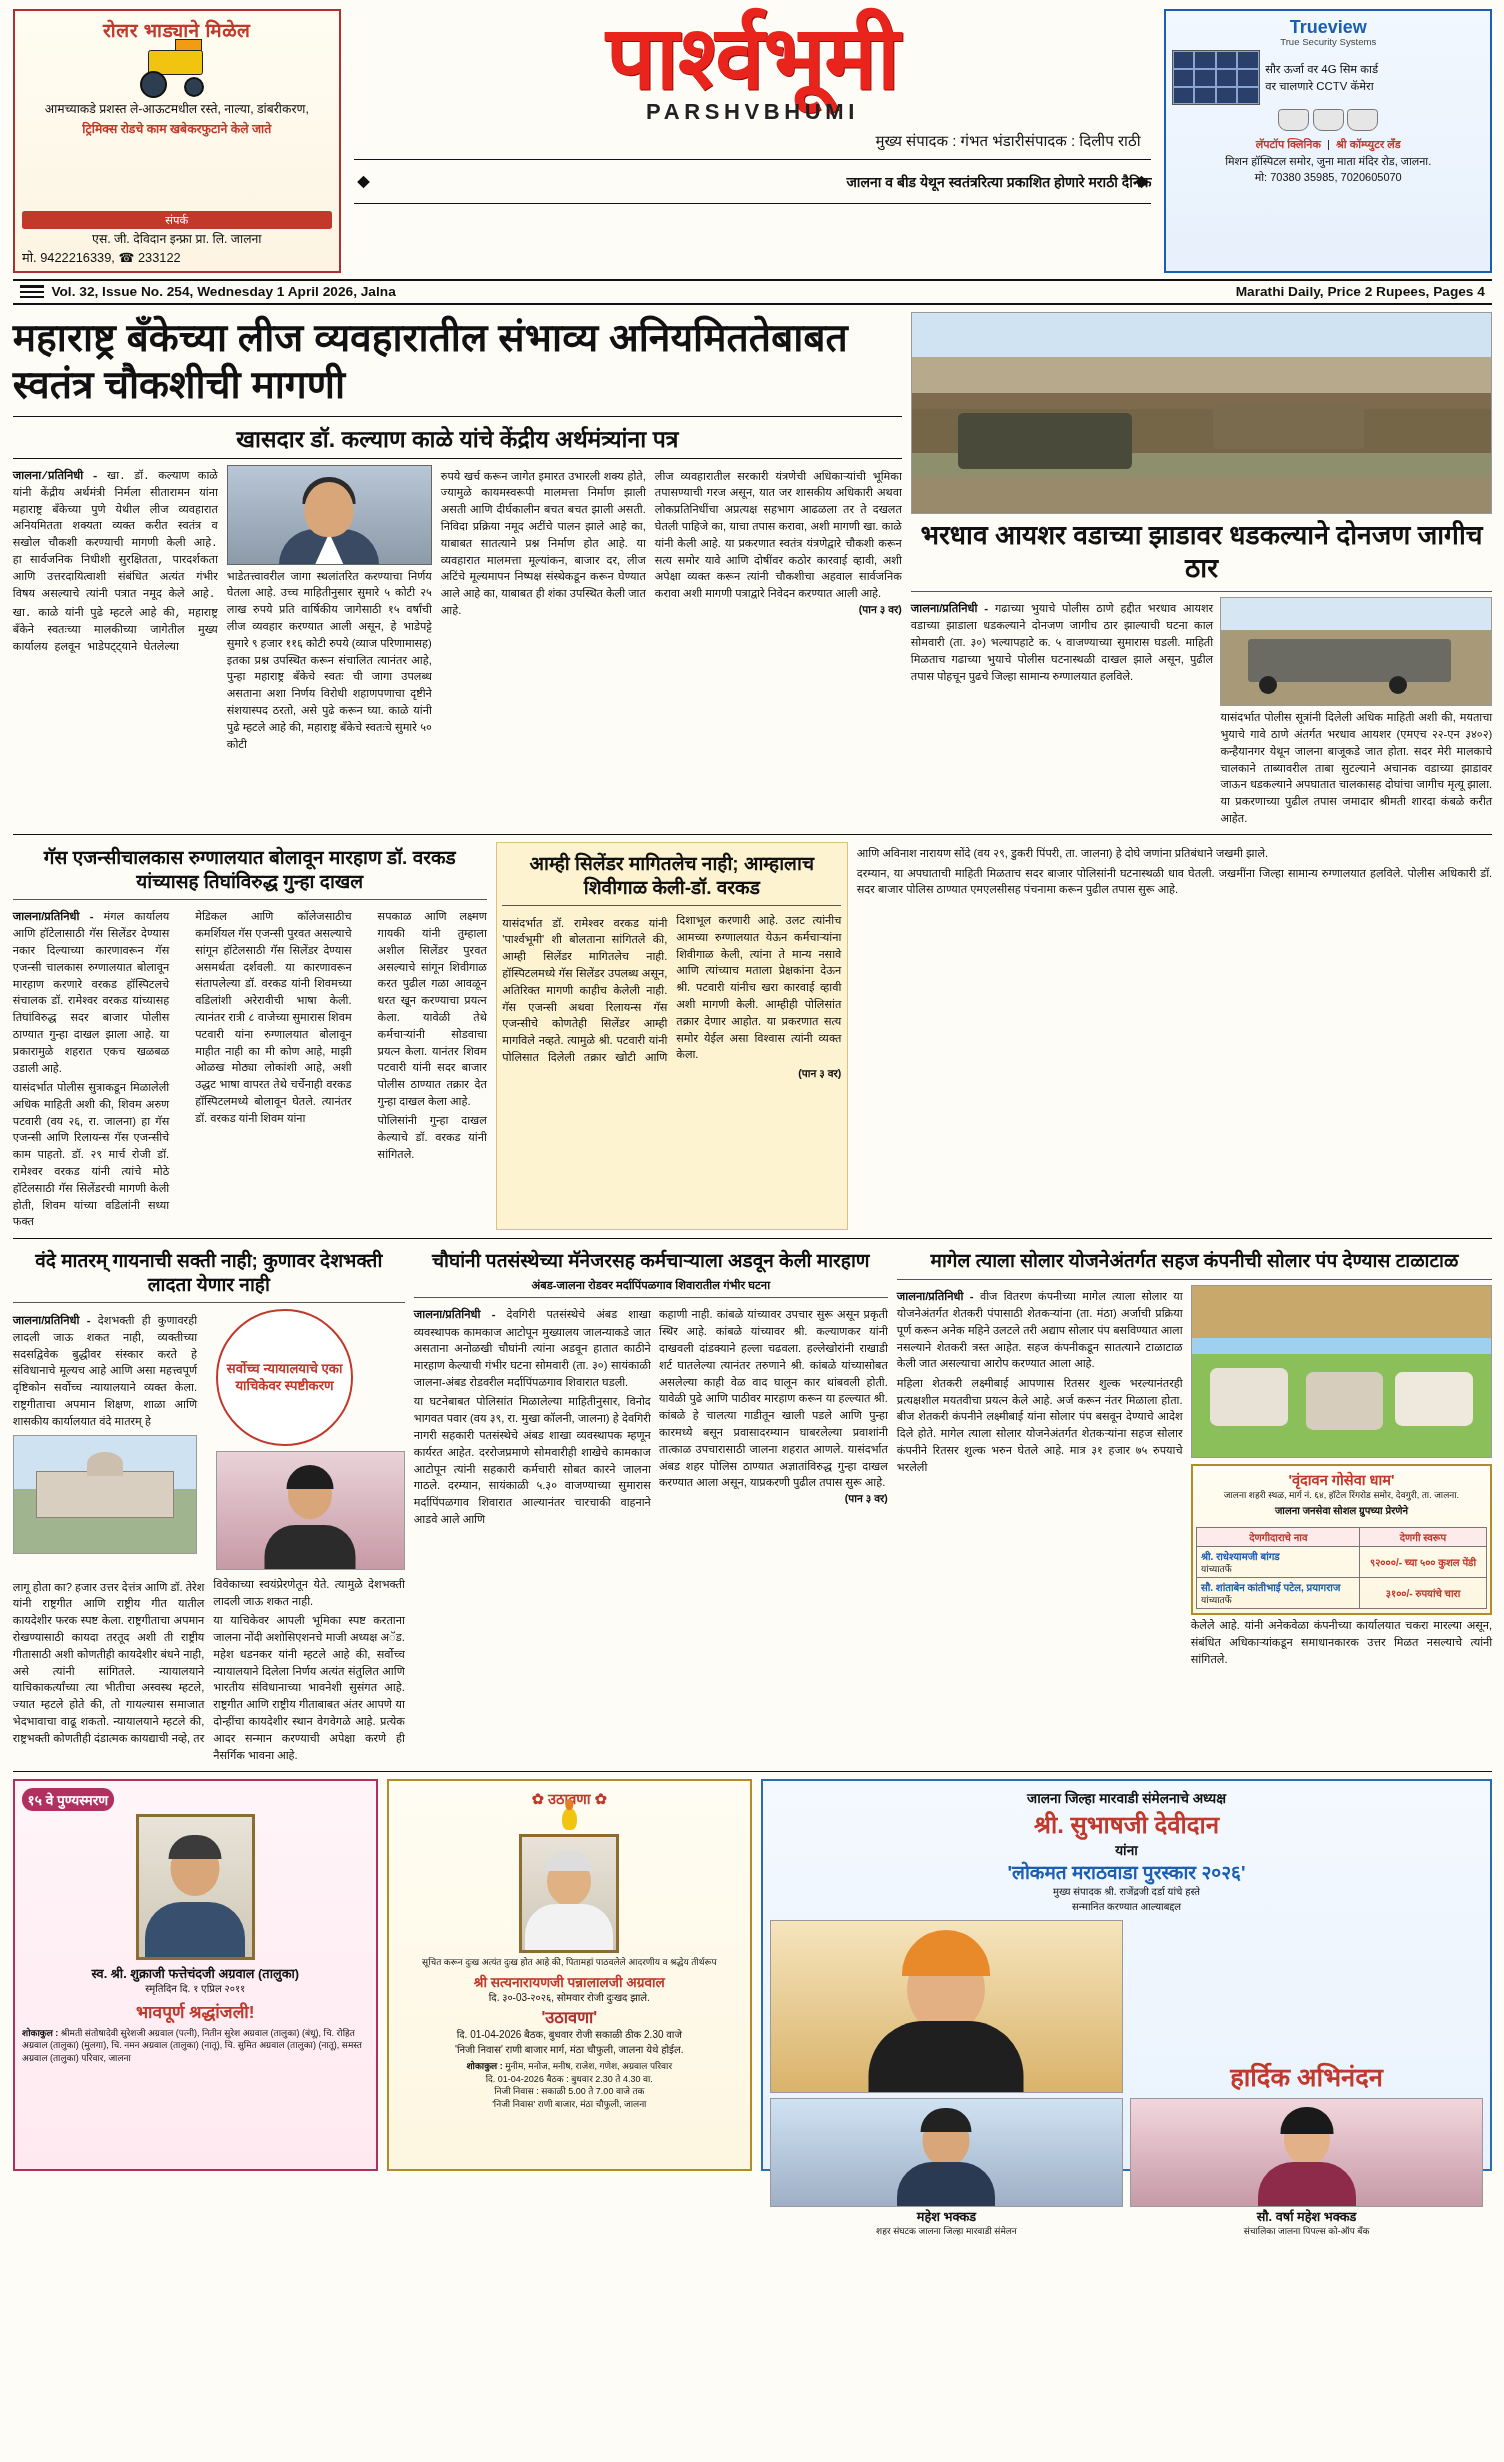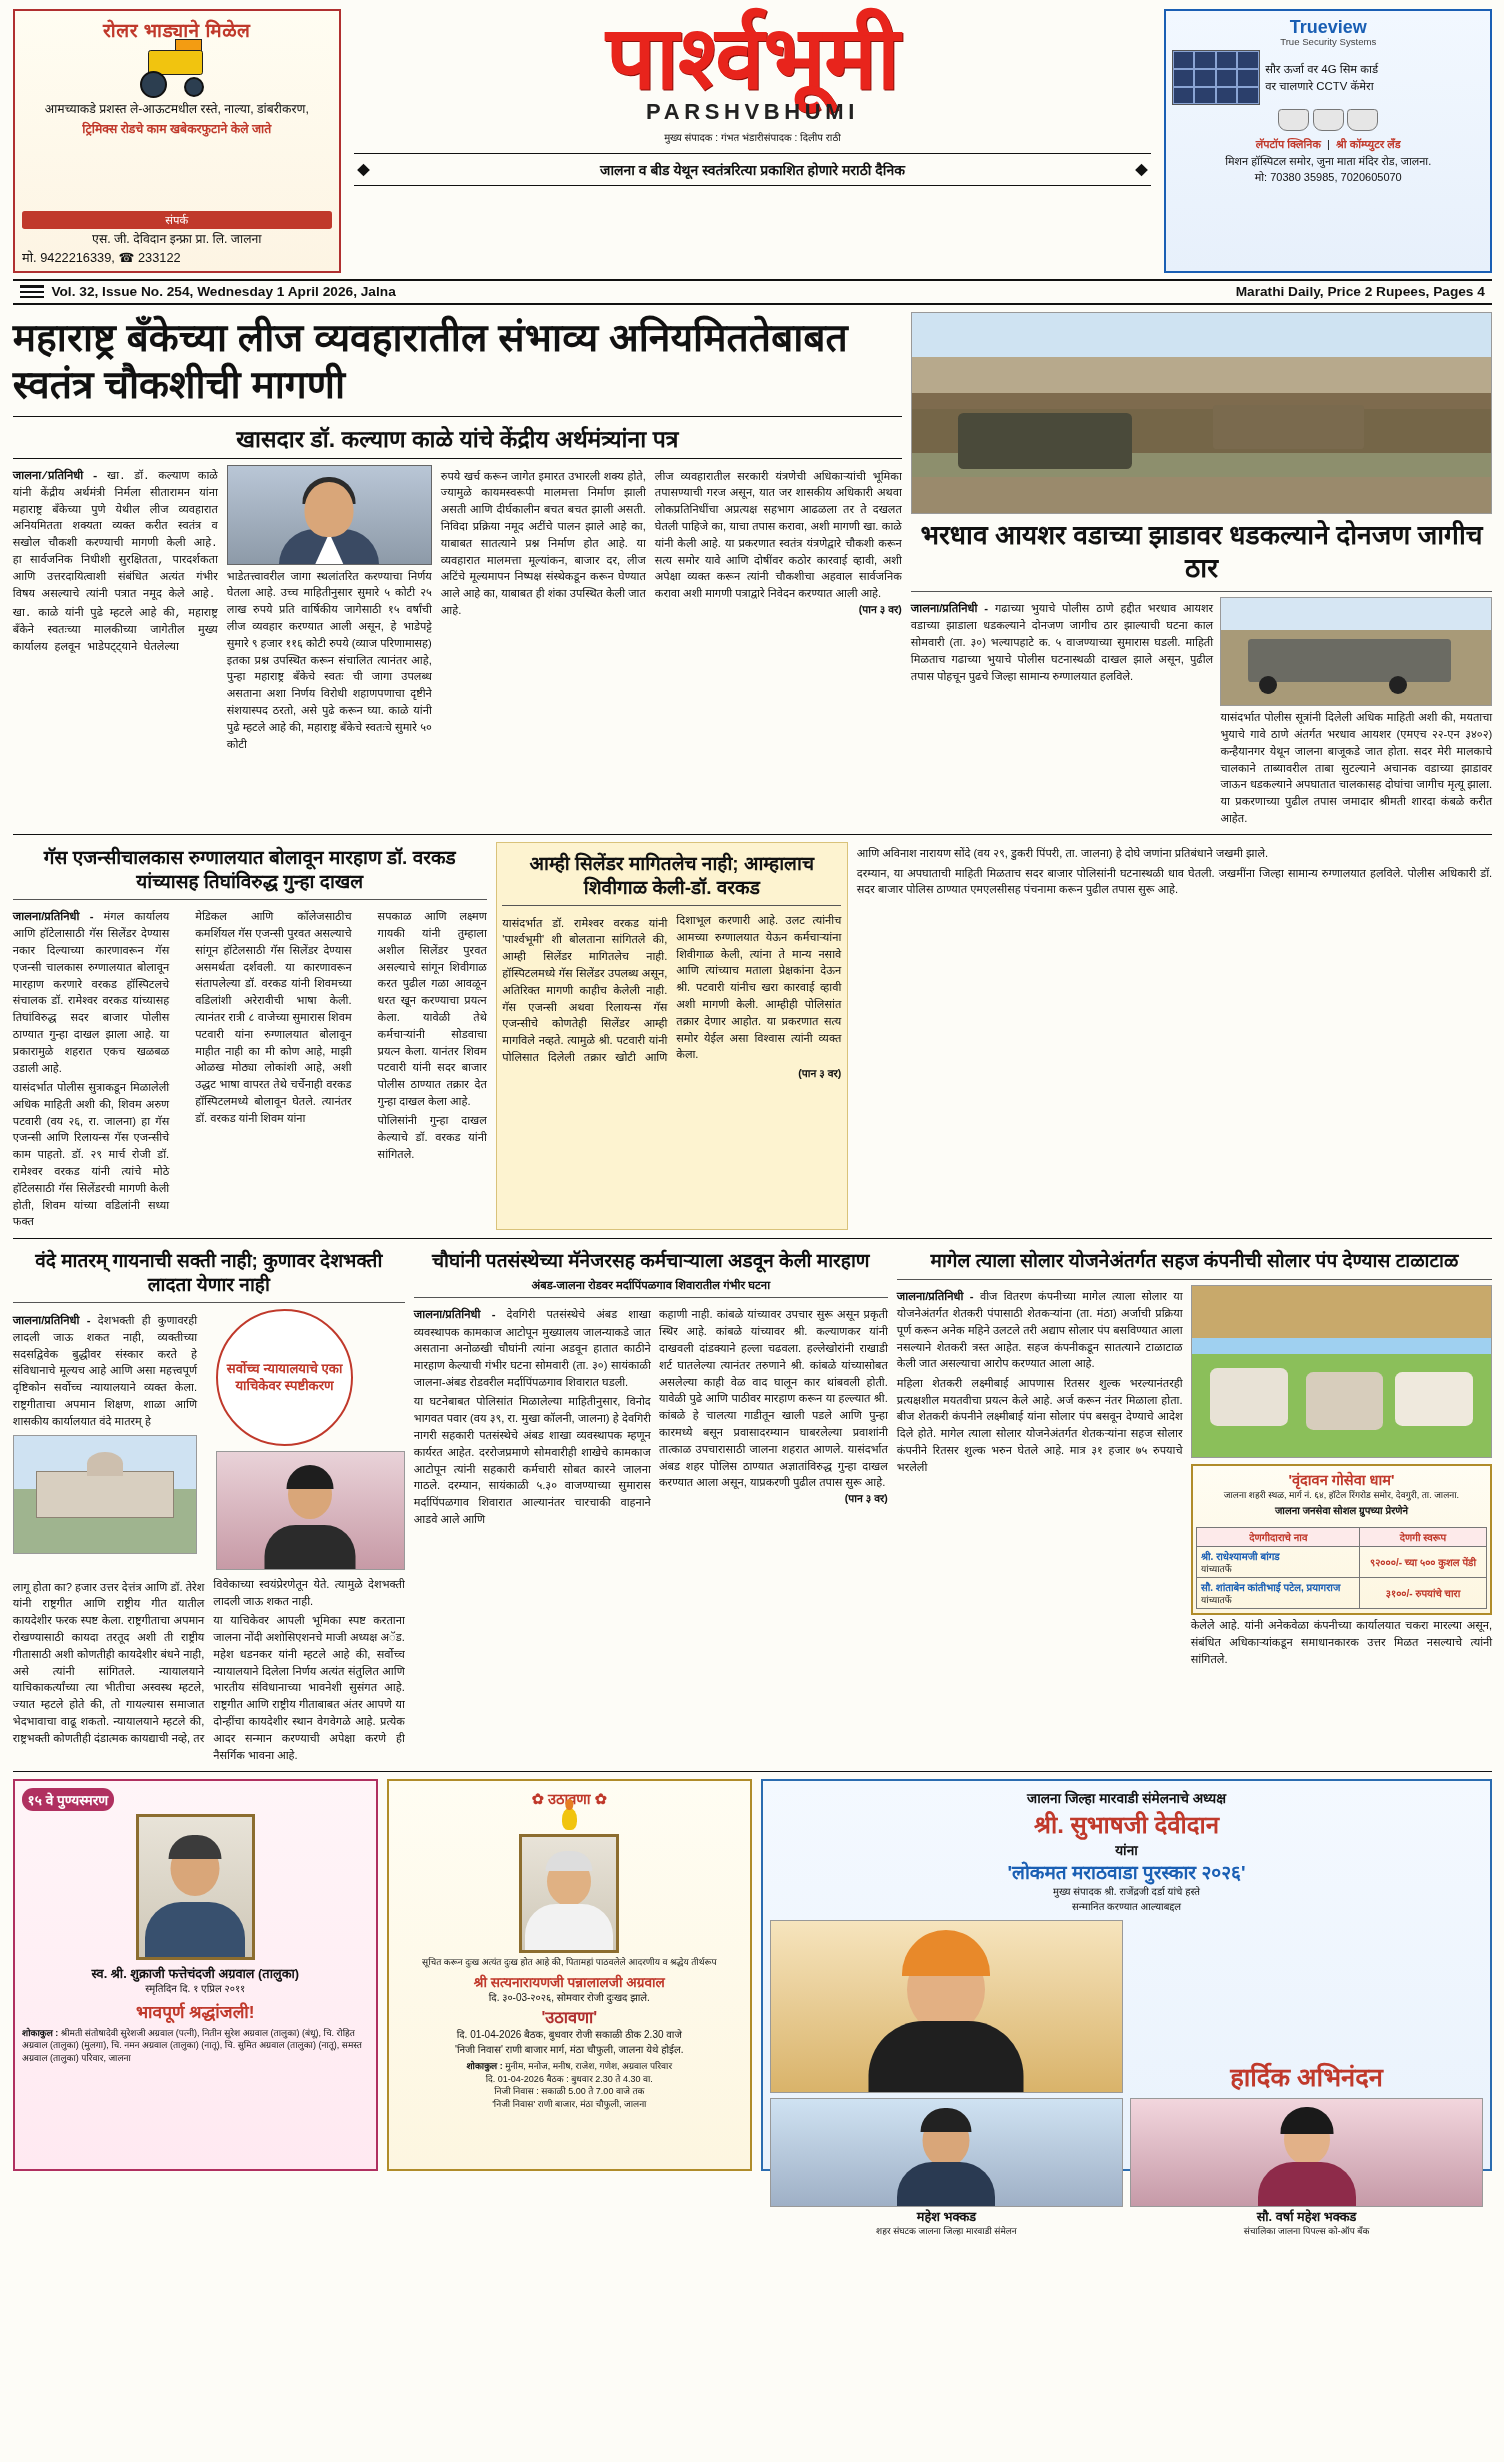--- a/index.html
+++ b/index.html
@@ -38,24 +38,24 @@
     background:#c0392b; color:#fff; font-size:11.4px; text-align:center; border-radius:2.7px; padding:1.8px 3.6px; margin:1.8px 0;
   }
   .adl-phone { font-size:12.8px; font-weight:normal; text-align:left; }
   .logo-main {
     font-size:88px; line-height:1.02; font-weight:bold; color:#e8241c;
     letter-spacing:-0.9px; font-family:"Liberation Sans", sans-serif;
     text-shadow:0.9px 0.9px 0 #8c0f0a;
     margin-top:3.6px;
   }
   .logo-en { font-size:22px; letter-spacing:4.6px; color:#222; font-weight:bold; margin-top:-3.6px;}
-  .ed-row { display:flex; justify-content:center; font-size:10px; padding:5.5px 16.4px 0; color:#111;}
+  .ed-row { display:flex; justify-content:flex-end; font-size:15px; padding:5.5px 16.4px 0; color:#111;}
   .tagline {
     margin:9px 5.5px 0; border-top:1.8px solid #111; border-bottom:1.8px solid #111;
-    font-size:14px; padding:6px 0; font-weight:bold; position:relative;
+    font-size:14px; padding:12px 0; font-weight:bold; position:relative;text-align:right;
   }
   .tagline:before, .tagline:after{
     content:""; position:absolute; top:50%; width:9px;height:9px;background:#111;transform:translateY(-50%) rotate(45deg);
   }
   .tagline:before{ left:5.5px;} .tagline:after{ right:5.5px;}
 
   .mh-right { border:2.7px double #1a5fb4; background:linear-gradient(180deg,#f2f8ff,#e7f0fb); padding:5.5px; }
   .tv-brand { color:#1a5fb4; font-weight:bold; font-size:18px; text-align:center; }
   .tv-sub { font-size:9.6px; text-align:center; color:#444; margin-top:-1.8px;}
   .tv-mid { display:flex; gap:5.5px; align-items:center; margin-top:3.6px;}

